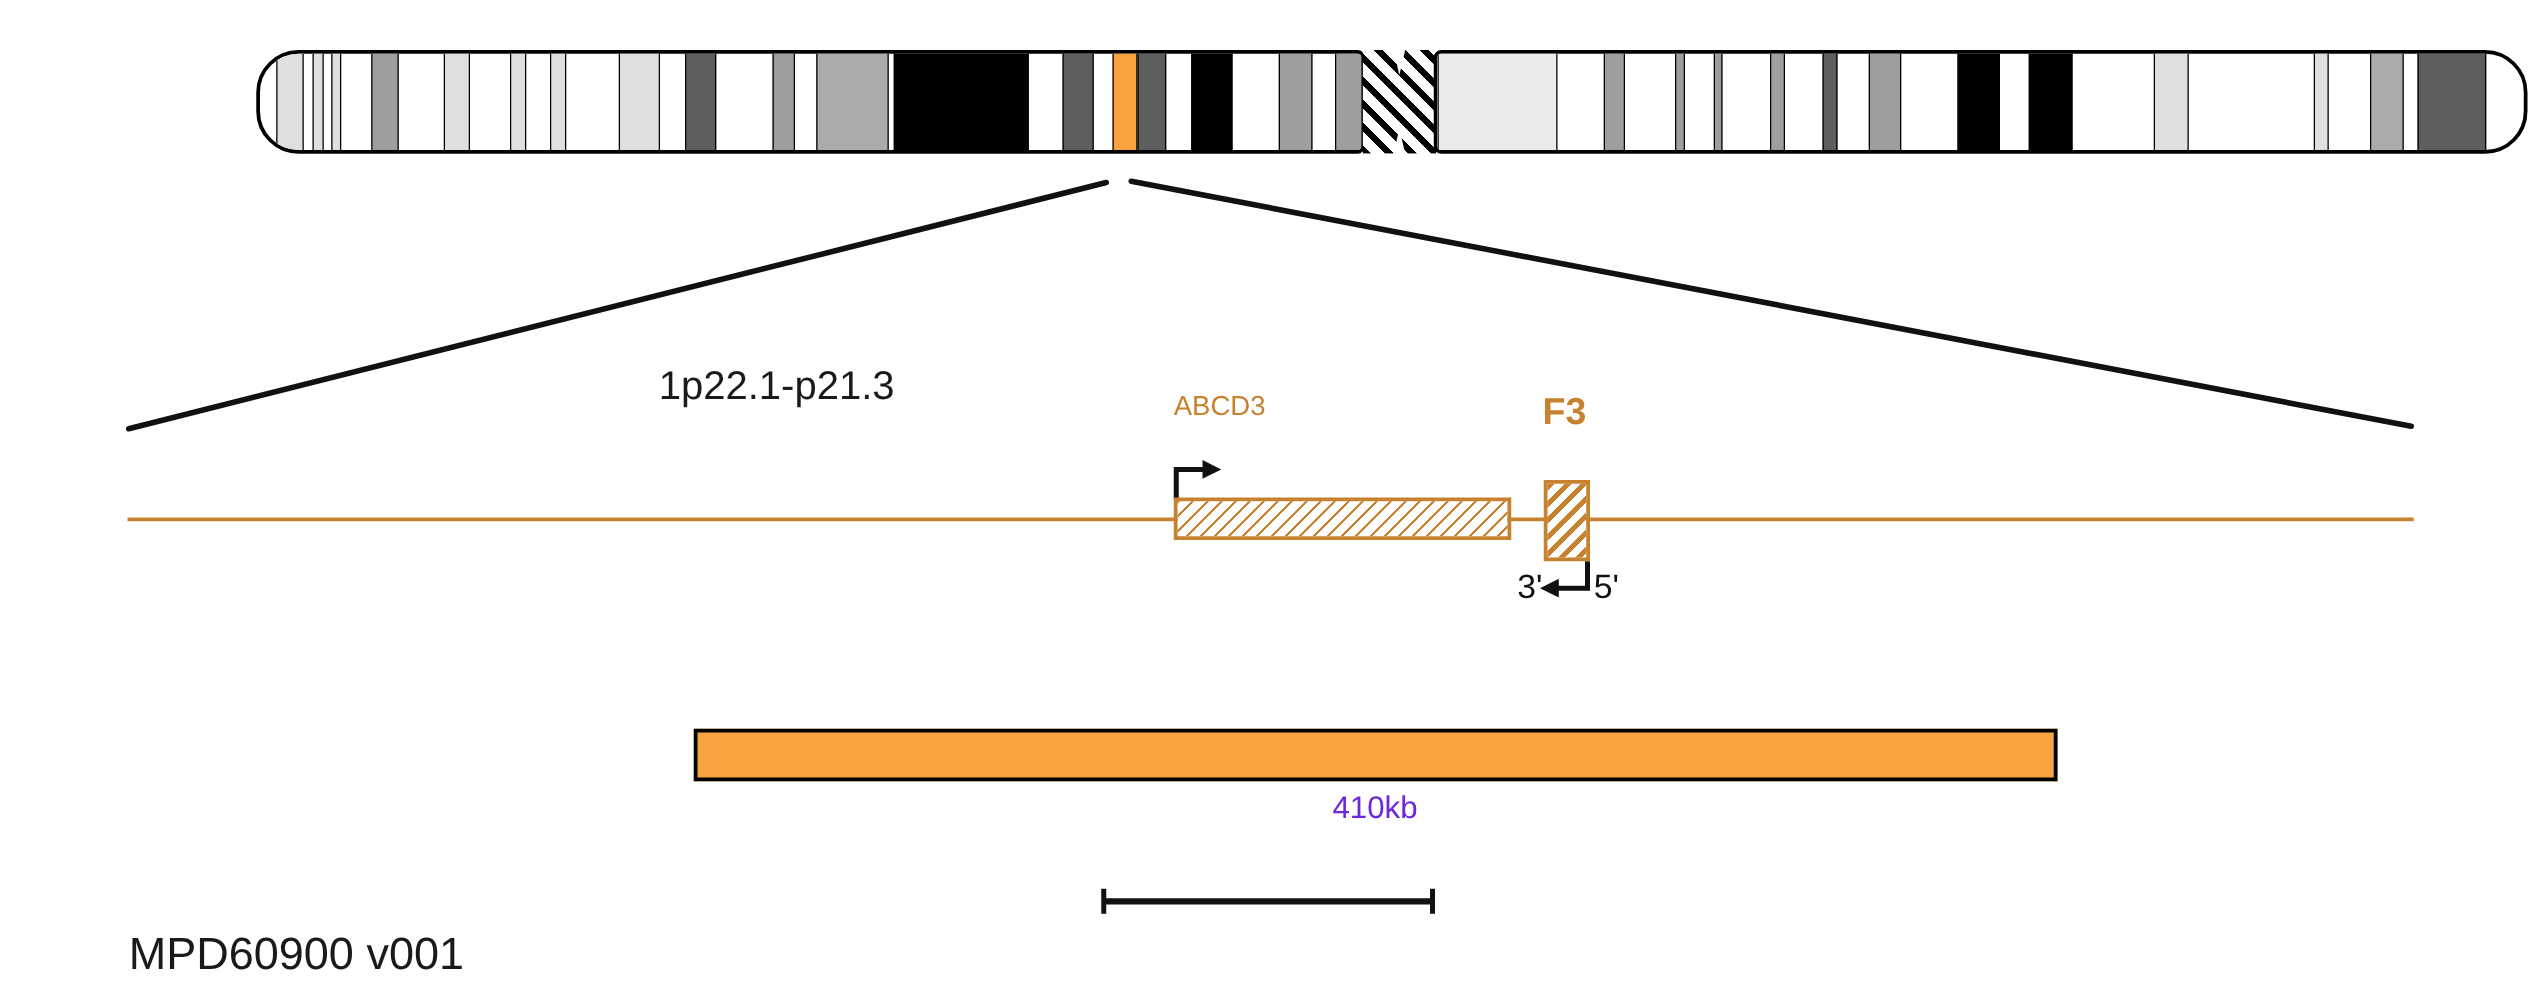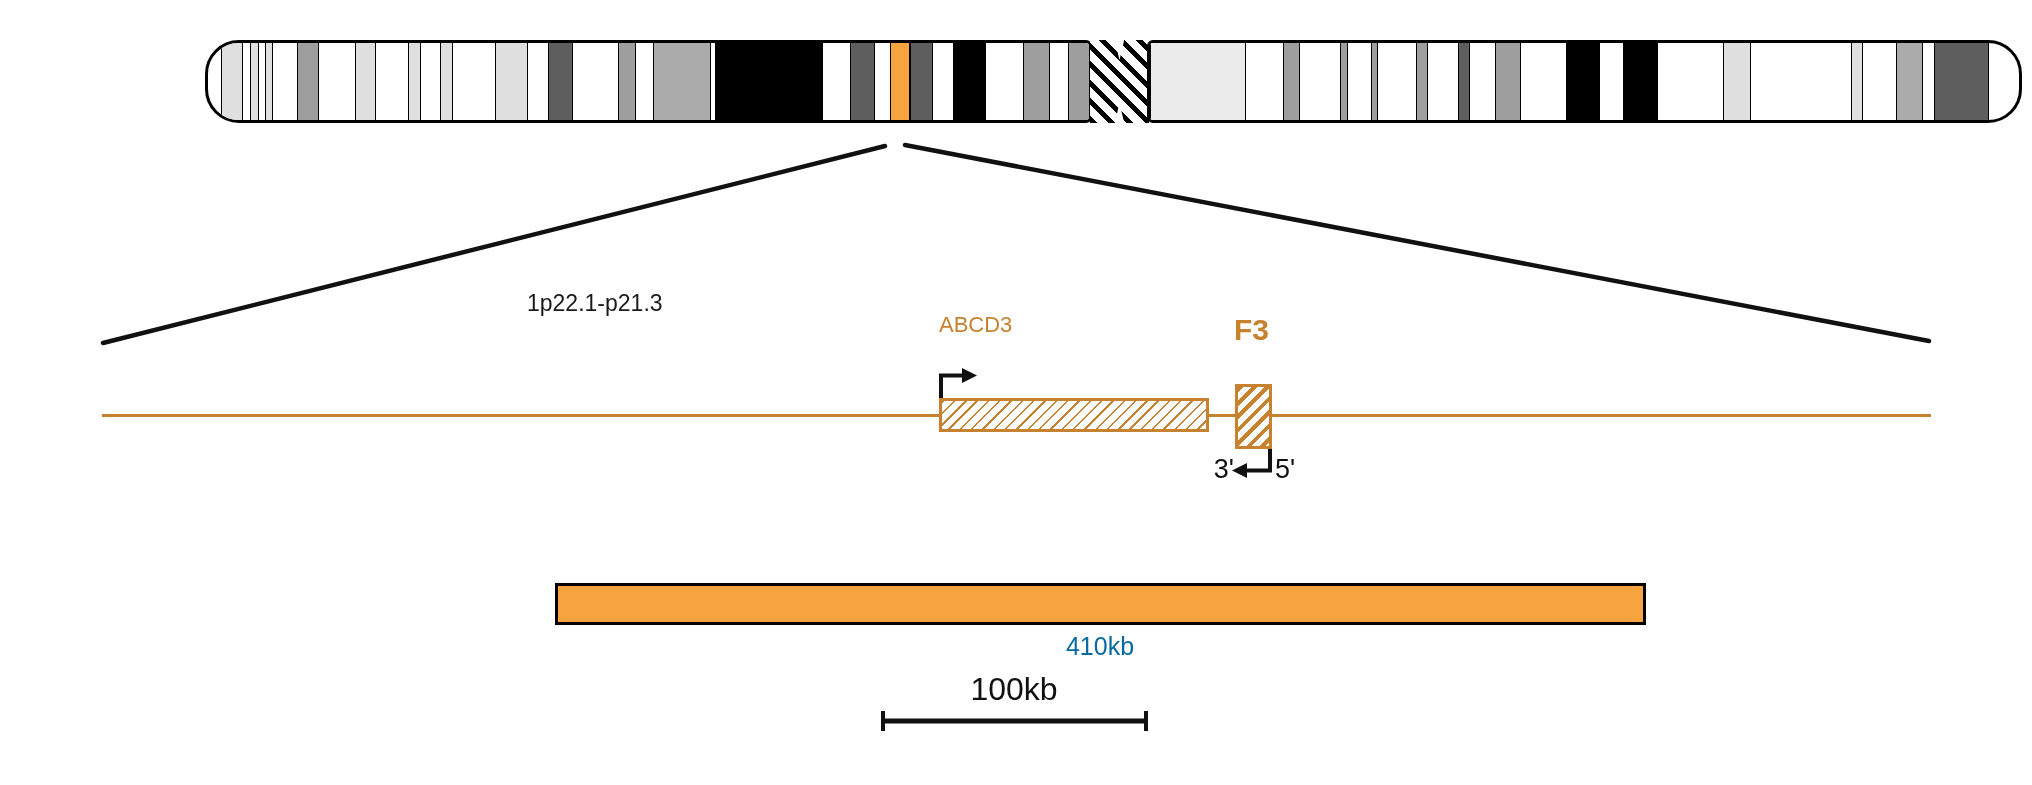--- a/index.html
+++ b/index.html
@@ -38,26 +38,26 @@
   #abcd3-box{
     left:939px;top:398px;width:270px;height:34px;
     background:repeating-linear-gradient(135deg,#C6822F 0 1.7px,#ffffff 1.7px 8px);
   }
   #f3-box{
     left:1235px;top:384px;width:37px;height:65px;
     background:repeating-linear-gradient(135deg,#C6822F 0 4px,#ffffff 4px 9.5px);
   }
   
   .lbl{position:absolute;white-space:nowrap;line-height:1.1;}
-  #region-label{left:527px;top:291px;font-size:23px;color:#1a1a1a;}
+  #region-label{left:527px;top:291px;font-size:32px;color:#1a1a1a;}
   #abcd3-label{left:939px;top:313px;font-size:22px;color:#C6822F;}
   #f3-label{left:1234px;top:313px;font-size:30px;font-weight:bold;color:#C6822F;}
   #three-prime-label{left:1196px;top:455px;width:38px;text-align:right;font-size:27px;color:#111;}
   #five-prime-label{left:1275px;top:455px;font-size:27px;color:#111;}
-  #bar-size-label{left:1000px;top:633px;width:200px;text-align:center;font-size:25px;color:#0369a1;}
+  #bar-size-label{left:1000px;top:633px;width:200px;text-align:center;font-size:25px;color:#6d28d9;}
   #scale-label{left:914px;top:672px;width:200px;text-align:center;font-size:32px;color:#111;}
   #figure-id-label{left:103px;top:743px;font-size:36px;color:#1a1a1a;}
   
   #region-bar{
     position:absolute;left:555px;top:583px;width:1091px;height:42px;
     background:#F6A340;border:3.5px solid #000;box-sizing:border-box;
   }
 </style>
 </head>
 <body>
@@ -125,15 +125,15 @@
   <div id="f3-box" class="gene-box"></div>
 
   <div id="region-bar"></div>
 
   <div id="region-label" class="lbl">1p22.1-p21.3</div>
   <div id="abcd3-label" class="lbl">ABCD3</div>
   <div id="f3-label" class="lbl">F3</div>
   <div id="three-prime-label" class="lbl">3'</div>
   <div id="five-prime-label" class="lbl">5'</div>
   <div id="bar-size-label" class="lbl">410kb</div>
-  <div id="scale-label" class="lbl">100kb</div>
+  <div id="figure-id-label" class="lbl">MPD60900 v001</div>
 
 </div>
 
 </body></html>

